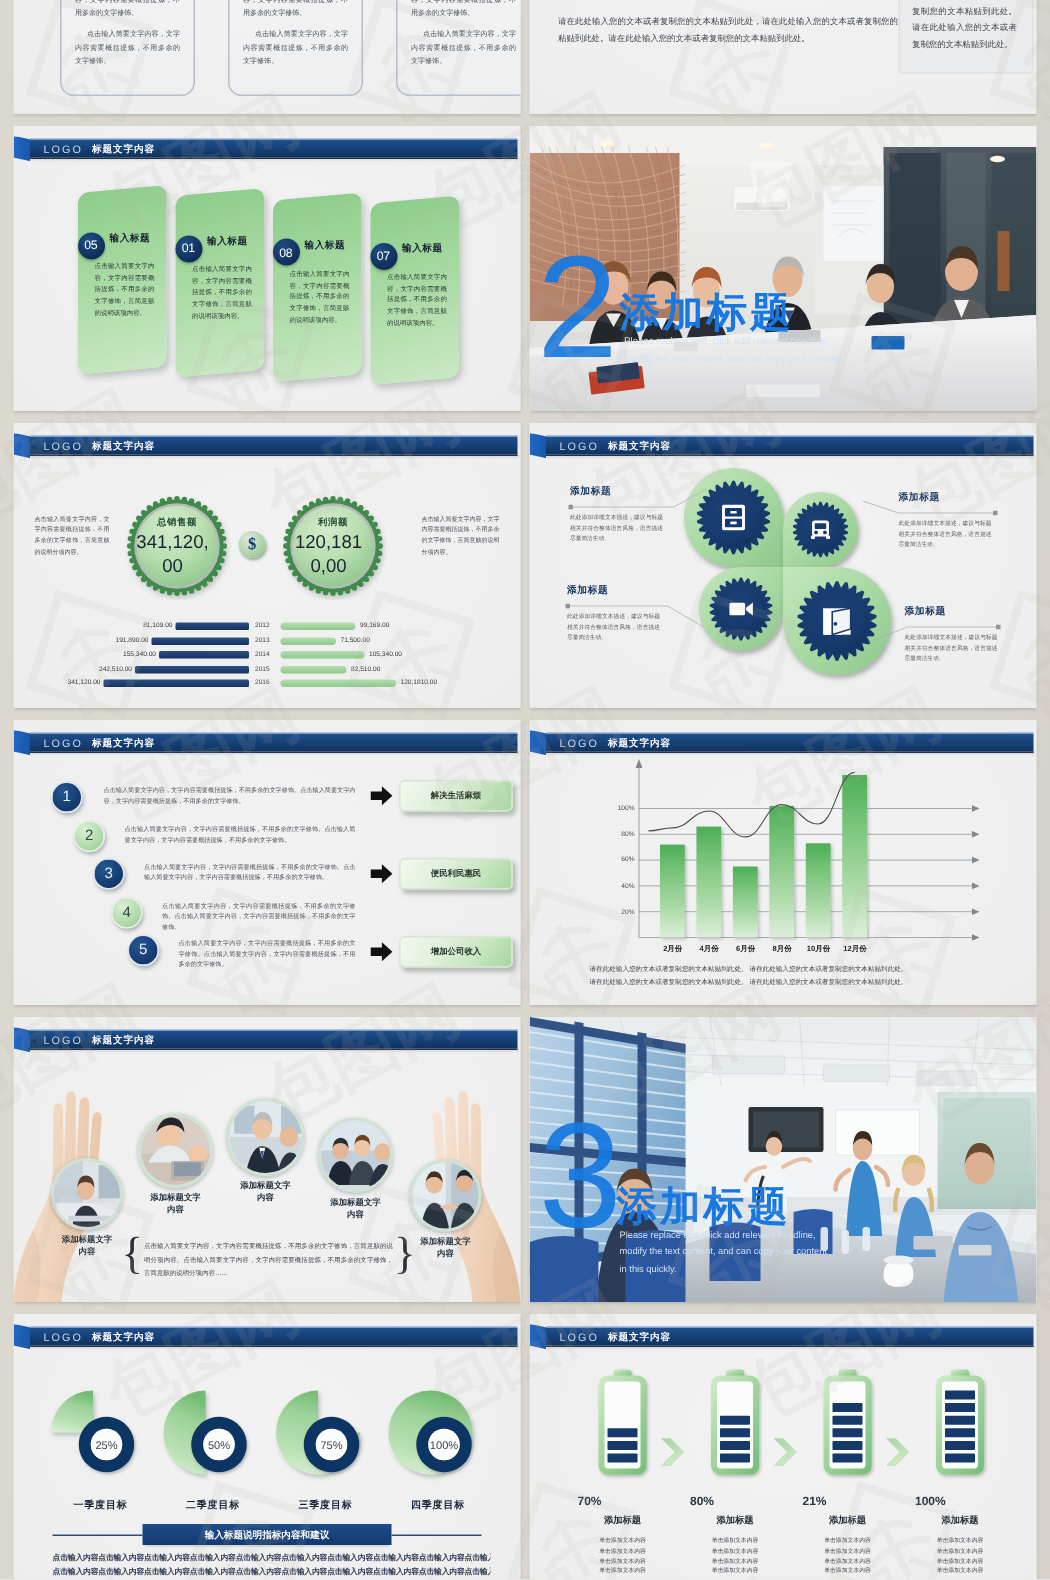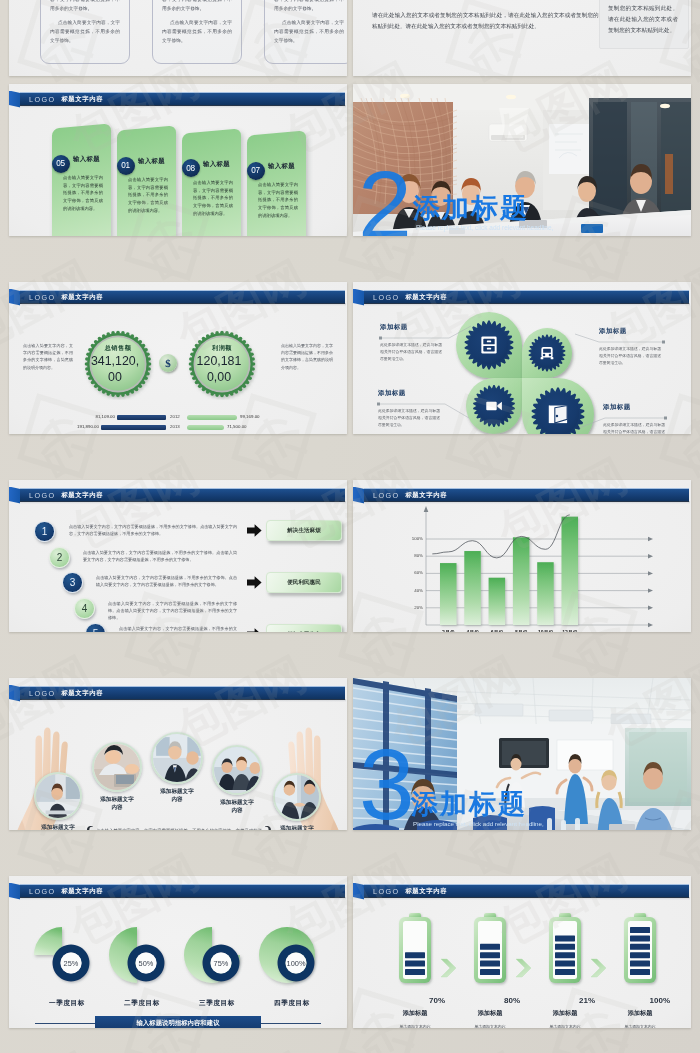--- a/index.html
+++ b/index.html
@@ -1,20 +1,20 @@
 <!DOCTYPE html>
 <html><head>
 <meta charset="utf-8">
 <style>
   html,body{margin:0;padding:0;}
   body{width:700px;height:1053px;overflow:hidden;
     background:linear-gradient(100deg,#dcd8d0 0%,#dad7cf 45%,#d6d2cb 100%);
     font-family:"Liberation Sans",sans-serif;-webkit-font-smoothing:antialiased;}
   .page{position:relative;width:700px;height:1053px;overflow:hidden;}
-  .slide{position:absolute;width:338px;height:152px;overflow:hidden;
+  .slide{position:absolute;width:338px;height:190px;overflow:hidden;
     background:radial-gradient(ellipse 95% 120% at 50% 40%,#f2f2f2 0%,#eeeeee 62%,#e5e5e4 100%);
     box-shadow:0 1px 2px rgba(90,85,78,.26);}
   
   .hdr{position:absolute;left:11px;top:9px;width:325px;height:12px;
        background:linear-gradient(180deg,#1e5190 0%,#1a4782 28%,#133a6d 72%,#10335f 100%);
        border-bottom:1px solid #07182f;}
   .hdr:before{content:"";position:absolute;left:-11px;top:-2.5px;width:11.4px;height:17px;
        background:linear-gradient(95deg,#2468c6 0%,#1657a9 100%);
        clip-path:polygon(0 0,100% 15%,100% 100%,0 85%);}
   .hdr:after{content:"";position:absolute;left:0;top:-1.2px;width:325px;height:1.2px;background:#6a99d6;opacity:.55;}
@@ -83,21 +83,21 @@
 
   
   .pcirc{position:absolute;border-radius:50%;border:2.3px solid #cfe3d2;overflow:hidden;
     box-shadow:0 1px 3px rgba(60,70,80,.35);box-sizing:border-box;}
   .pcap{position:absolute;font-size:5.6px;color:#1d2b3a;line-height:1.5;text-align:center;font-weight:700;}
 
   
   .dlabel{position:absolute;font-size:6.6px;color:#16243a;font-weight:700;letter-spacing:.6px;}
   .dbanner{position:absolute;background:linear-gradient(180deg,#1c4c8a,#143a6d);
     display:flex;align-items:center;justify-content:center;color:#fff;font-size:6.4px;font-weight:700;}
-  .bpct{position:absolute;font-size:8px;color:#2a3340;font-weight:700;text-align:right;}
+  .bpct{position:absolute;font-size:8px;color:#2a3340;font-weight:700;text-align:left;}
   .bttl{position:absolute;font-size:6.2px;color:#1d2736;font-weight:700;text-align:center;}
   .bbody{position:absolute;font-size:3.9px;color:#3e444c;line-height:1.75;text-align:center;}
 </style>
 </head>
 <body>
 
 <div class="page">
 
   <div class="slide" id="sl01" style="left:9px;top:-114px;height:190px;">
       <div class="s1box" style="left:31px;">

